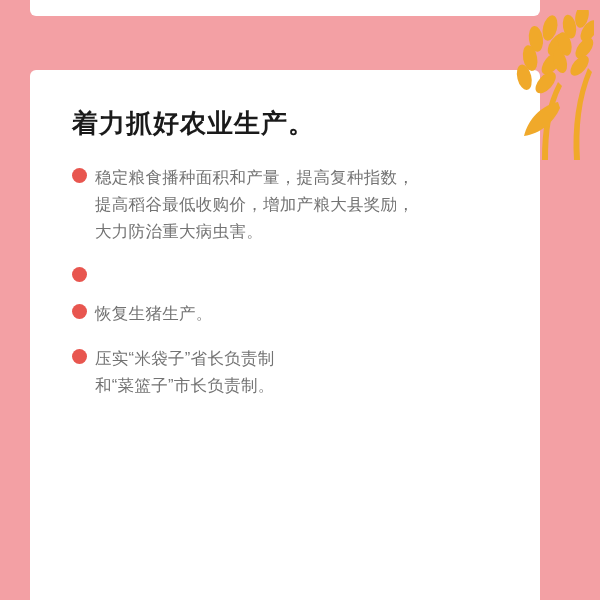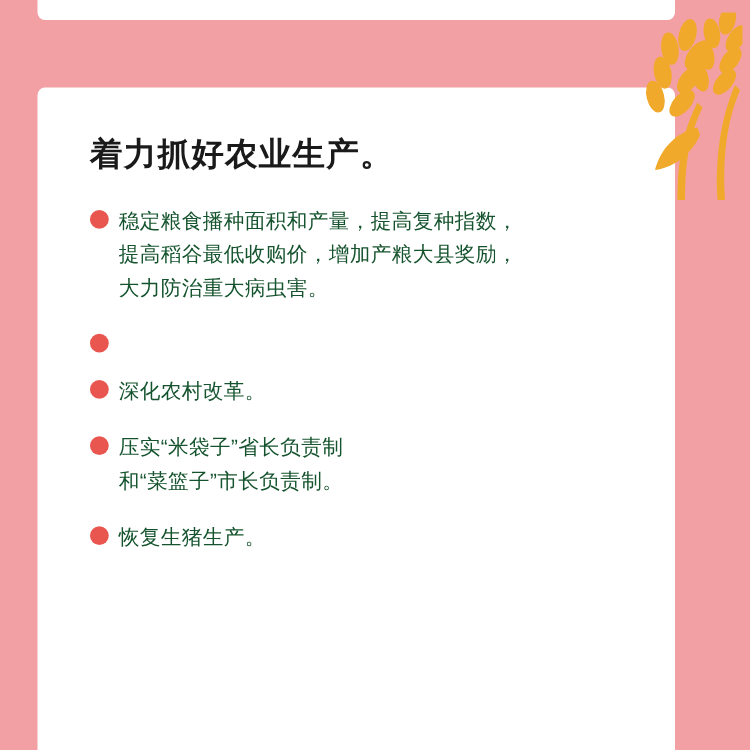--- a/index.html
+++ b/index.html
@@ -77,21 +77,21 @@
     width: 15px;
     height: 15px;
     border-radius: 50%;
     background: #e8564f;
     margin-top: 4px;
     margin-right: 8px;
   }
   .item-text {
     font-size: 16.5px;
     line-height: 27px;
-    color: #14532d;
+    color: #737373;
     letter-spacing: 0.3px;
     white-space: pre-line;
   }
 </style>
 </head>
 <body>
 
 <div class="page">
 
   <div class="top-card"></div>
@@ -104,30 +104,26 @@
         <span class="bullet"></span>
         <span class="item-text">稳定粮食播种面积和产量，提高复种指数，
 提高稻谷最低收购价，增加产粮大县奖励，
 大力防治重大病虫害。</span>
       </div>
       <div class="item">
         <span class="bullet"></span>
       </div>
       <div class="item">
         <span class="bullet"></span>
-        <span class="item-text">深化农村改革。</span>
+        <span class="item-text">恢复生猪生产。</span>
       </div>
       <div class="item">
         <span class="bullet"></span>
         <span class="item-text">压实“米袋子”省长负责制
 和“菜篮子”市长负责制。</span>
-      </div>
-      <div class="item">
-        <span class="bullet"></span>
-        <span class="item-text">恢复生猪生产。</span>
       </div>
     </div>
   </div>
 
   <svg class="wheat" viewBox="0 0 140 150" xmlns="http://www.w3.org/2000/svg">
     <g fill="#f0a92a">
 
       <path d="M88 150 C88 120 92 95 104 72 L108 76 C97 98 94 122 94 150 Z"></path>
 
       <path d="M120 150 C118 118 122 86 134 58 L138 62 C127 88 124 118 126 150 Z"></path>

